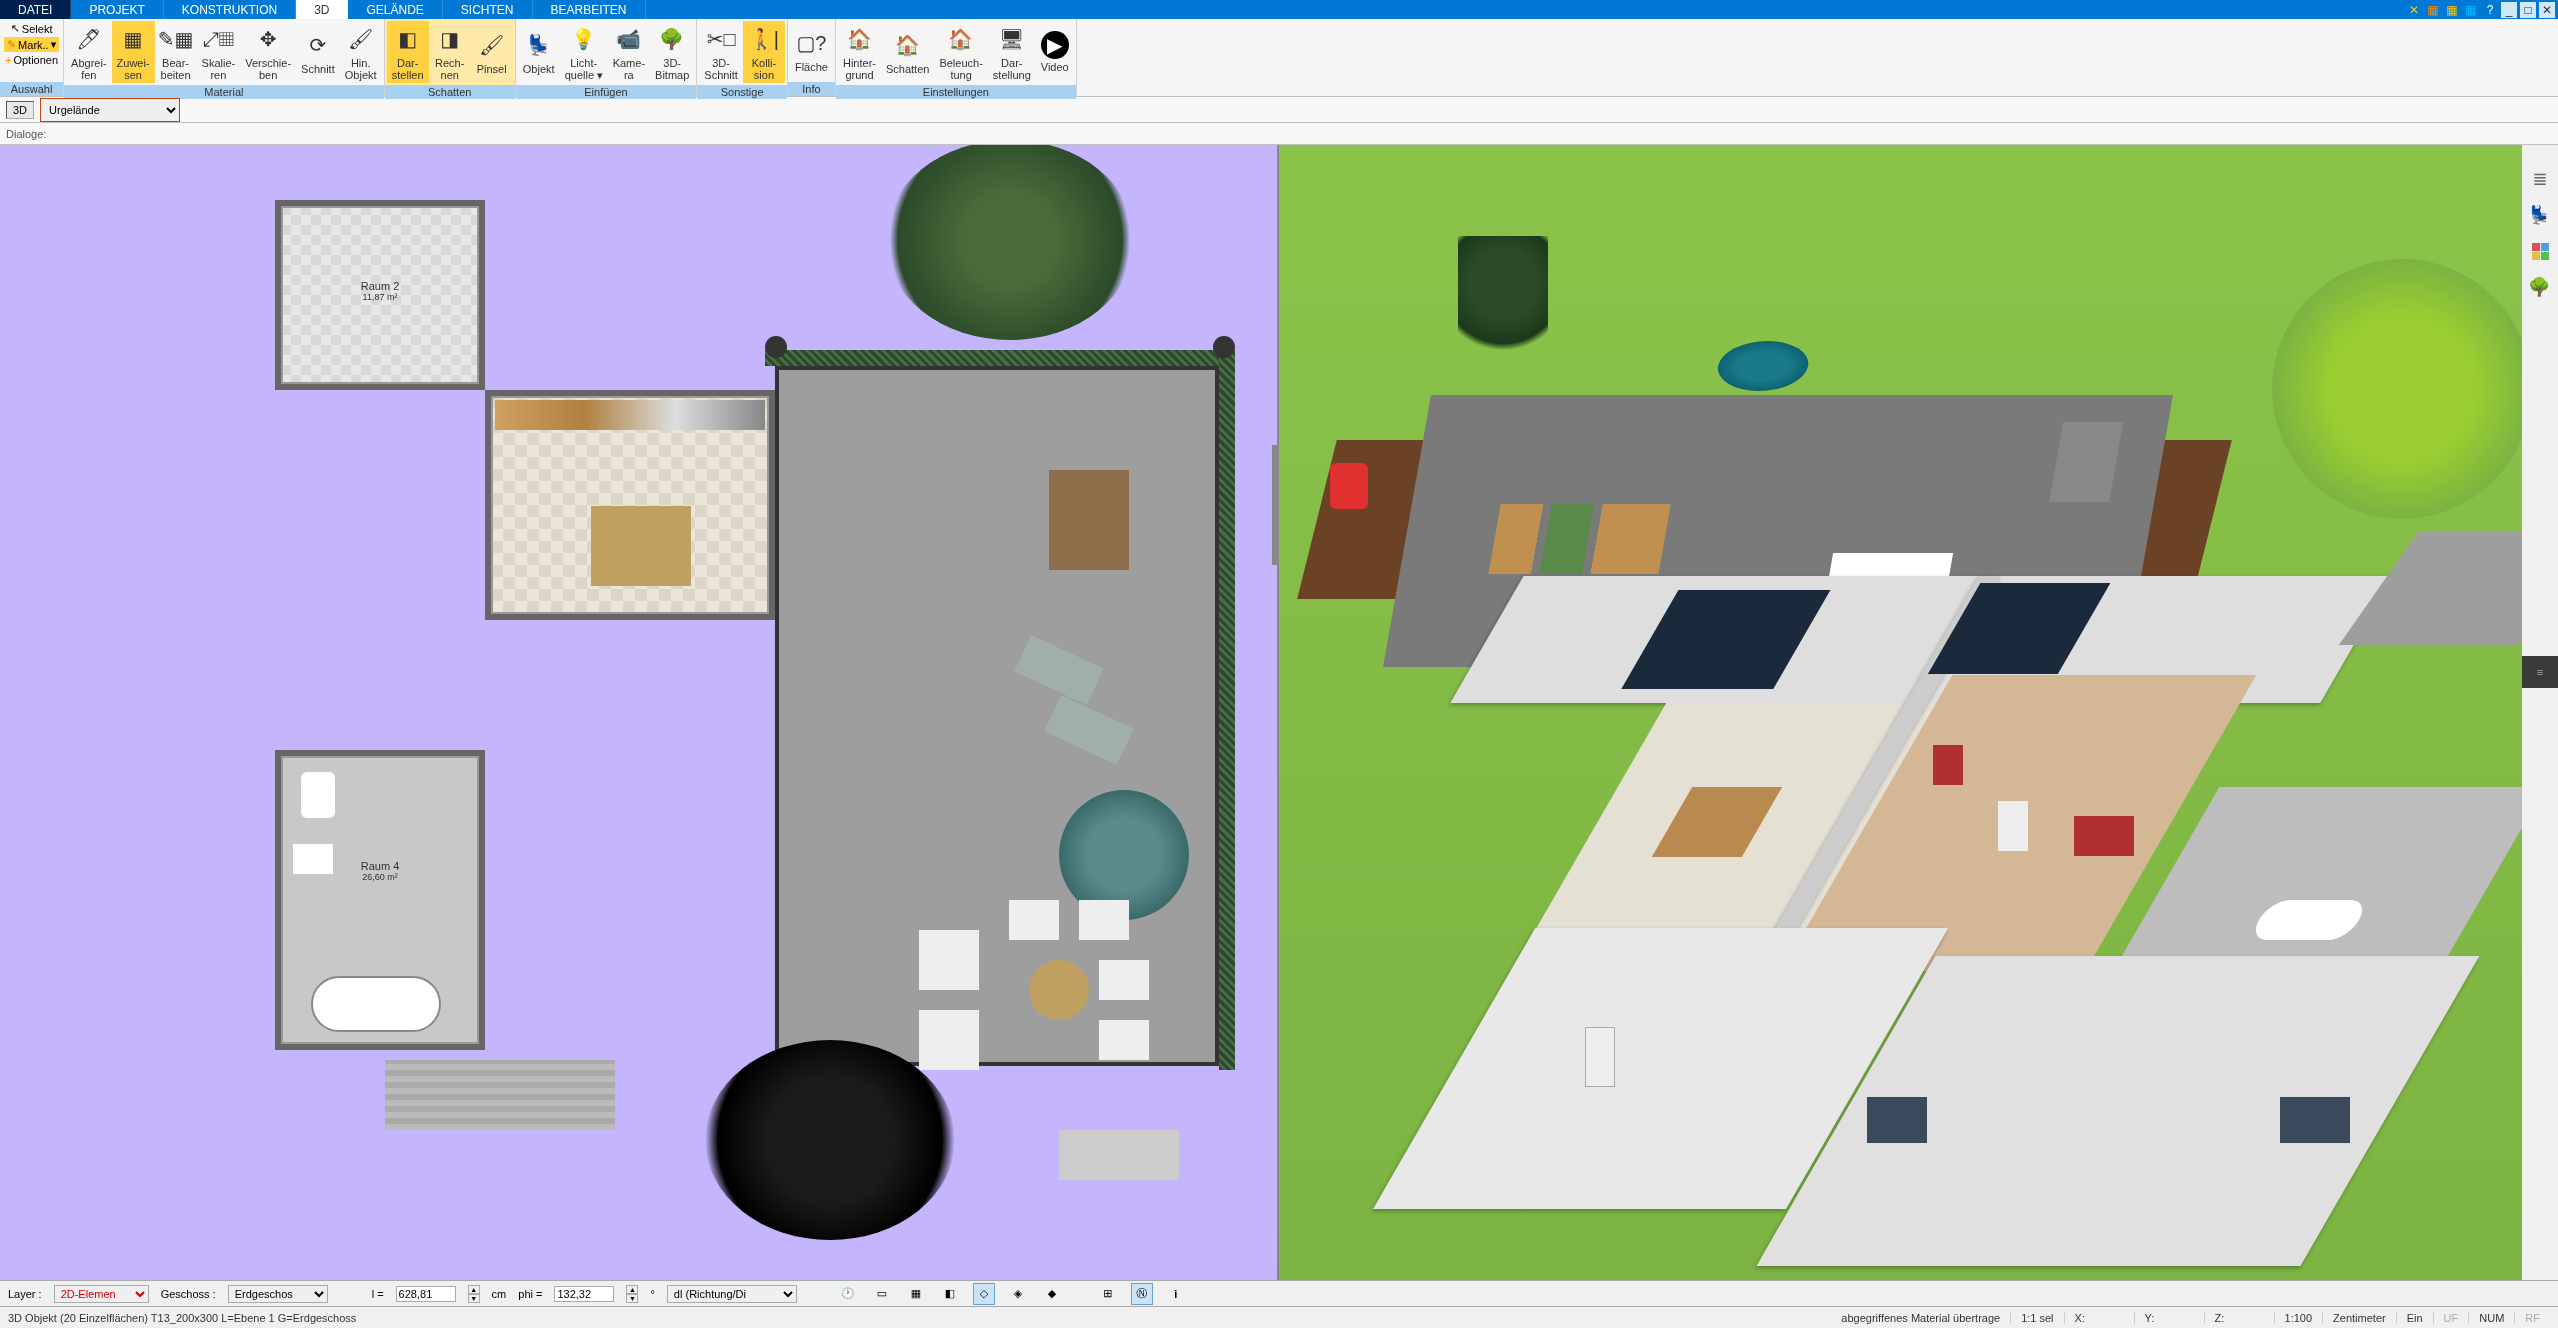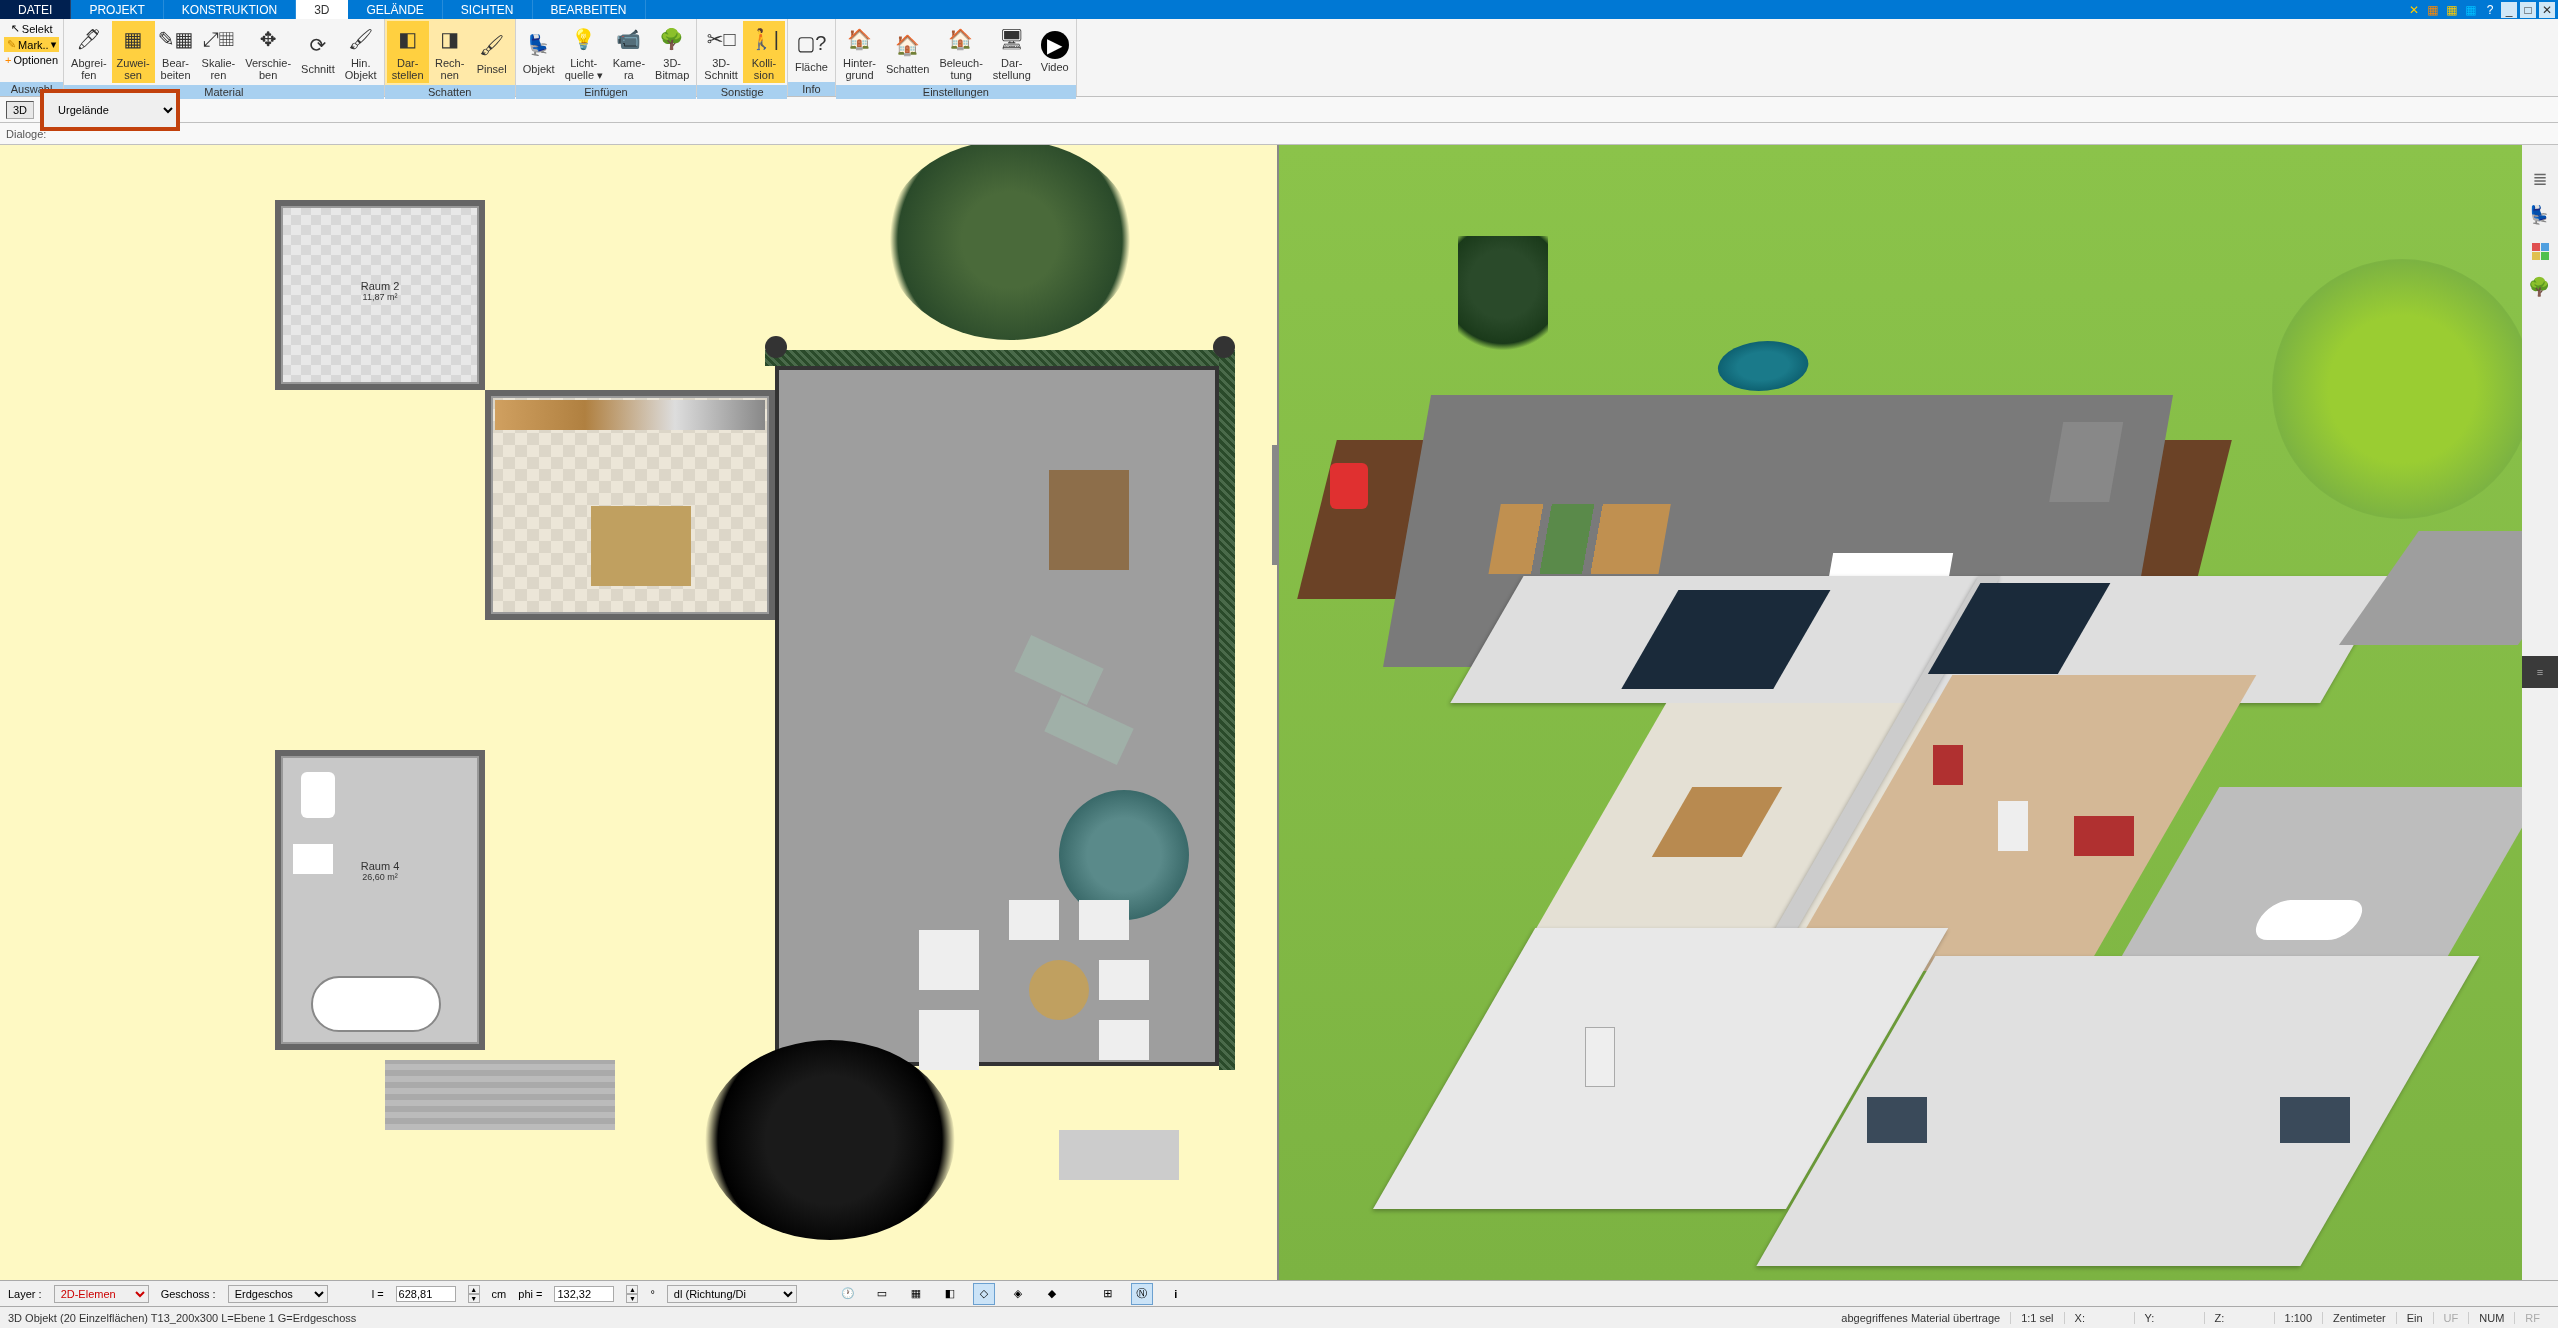--- a/index.html
+++ b/index.html
@@ -20,27 +20,27 @@
     .ribbon-btn { display: flex; flex-direction: column; align-items: center; justify-content: center; padding: 2px 5px; cursor: pointer; font-size: 11px; color: #333; line-height: 1.1; min-width: 38px; text-align: center; }
     .ribbon-btn.selected { background: #ffd040; }
     .ribbon-btn .icon { width: 32px; height: 32px; display: flex; align-items: center; justify-content: center; font-size: 20px; margin-bottom: 2px; }
     
     .auswahl-col { display: flex; flex-direction: column; padding: 2px; gap: 1px; }
     .auswahl-item { display: flex; align-items: center; gap: 2px; font-size: 11px; padding: 1px 3px; cursor: pointer; }
     .auswahl-item.mark { background: #ffd040; }
     
     .sub-bar { height: 26px; border-bottom: 1px solid #c0c0c0; display: flex; align-items: center; padding: 0 6px; gap: 6px; background: #f8f8f8; }
     .sub-bar .label3d { background: #e8e8e8; border: 1px inset #aaa; padding: 2px 6px; font-size: 11px; }
-    .sub-bar select { font-size: 11px; padding: 10px; border: 4px solid #c2410c; }
+    .sub-bar select { font-size: 11px; padding: 4px; border: 1px solid #c2410c; }
     
     .dialog-bar { height: 22px; border-bottom: 1px solid #c0c0c0; display: flex; align-items: center; padding: 0 6px; font-size: 11px; color: #555; background: #f8f8f8; }
     
     .main-area { height: calc(1328px - 19px - 78px - 26px - 22px - 26px - 22px); display: flex; position: relative; }
     
-    .view-2d { width: 50%; position: relative; background: #fef9c3; border-right: 2px solid #888; overflow: hidden; }
+    .view-2d { width: 50%; position: relative; background: #c4b5fd; border-right: 2px solid #888; overflow: hidden; }
     .view-3d { width: 50%; position: relative; background: #7cb342; overflow: hidden; }
     
     .plan-container { position: absolute; left: 275px; top: 15px; width: 960px; height: 900px; }
     .room { position: absolute; background: #f0f0e8; border: 6px solid #666; box-shadow: inset 0 0 0 2px #999; }
     .room-label { font-size: 11px; color: #333; text-align: center; }
     .room-label .area { font-size: 9px; }
     .terrace { position: absolute; background: #9e9e9e; border: 4px solid #333; }
     .hedge { position: absolute; background: repeating-linear-gradient(45deg, #2a4a2a, #2a4a2a 3px, #4a6a4a 3px, #4a6a4a 6px); }
     .tree-top { position: absolute; background: radial-gradient(circle, #4a6a3a 30%, #2a4a2a 70%, transparent 75%); border-radius: 50%; }
     .furniture { position: absolute; background: #ccc; }

